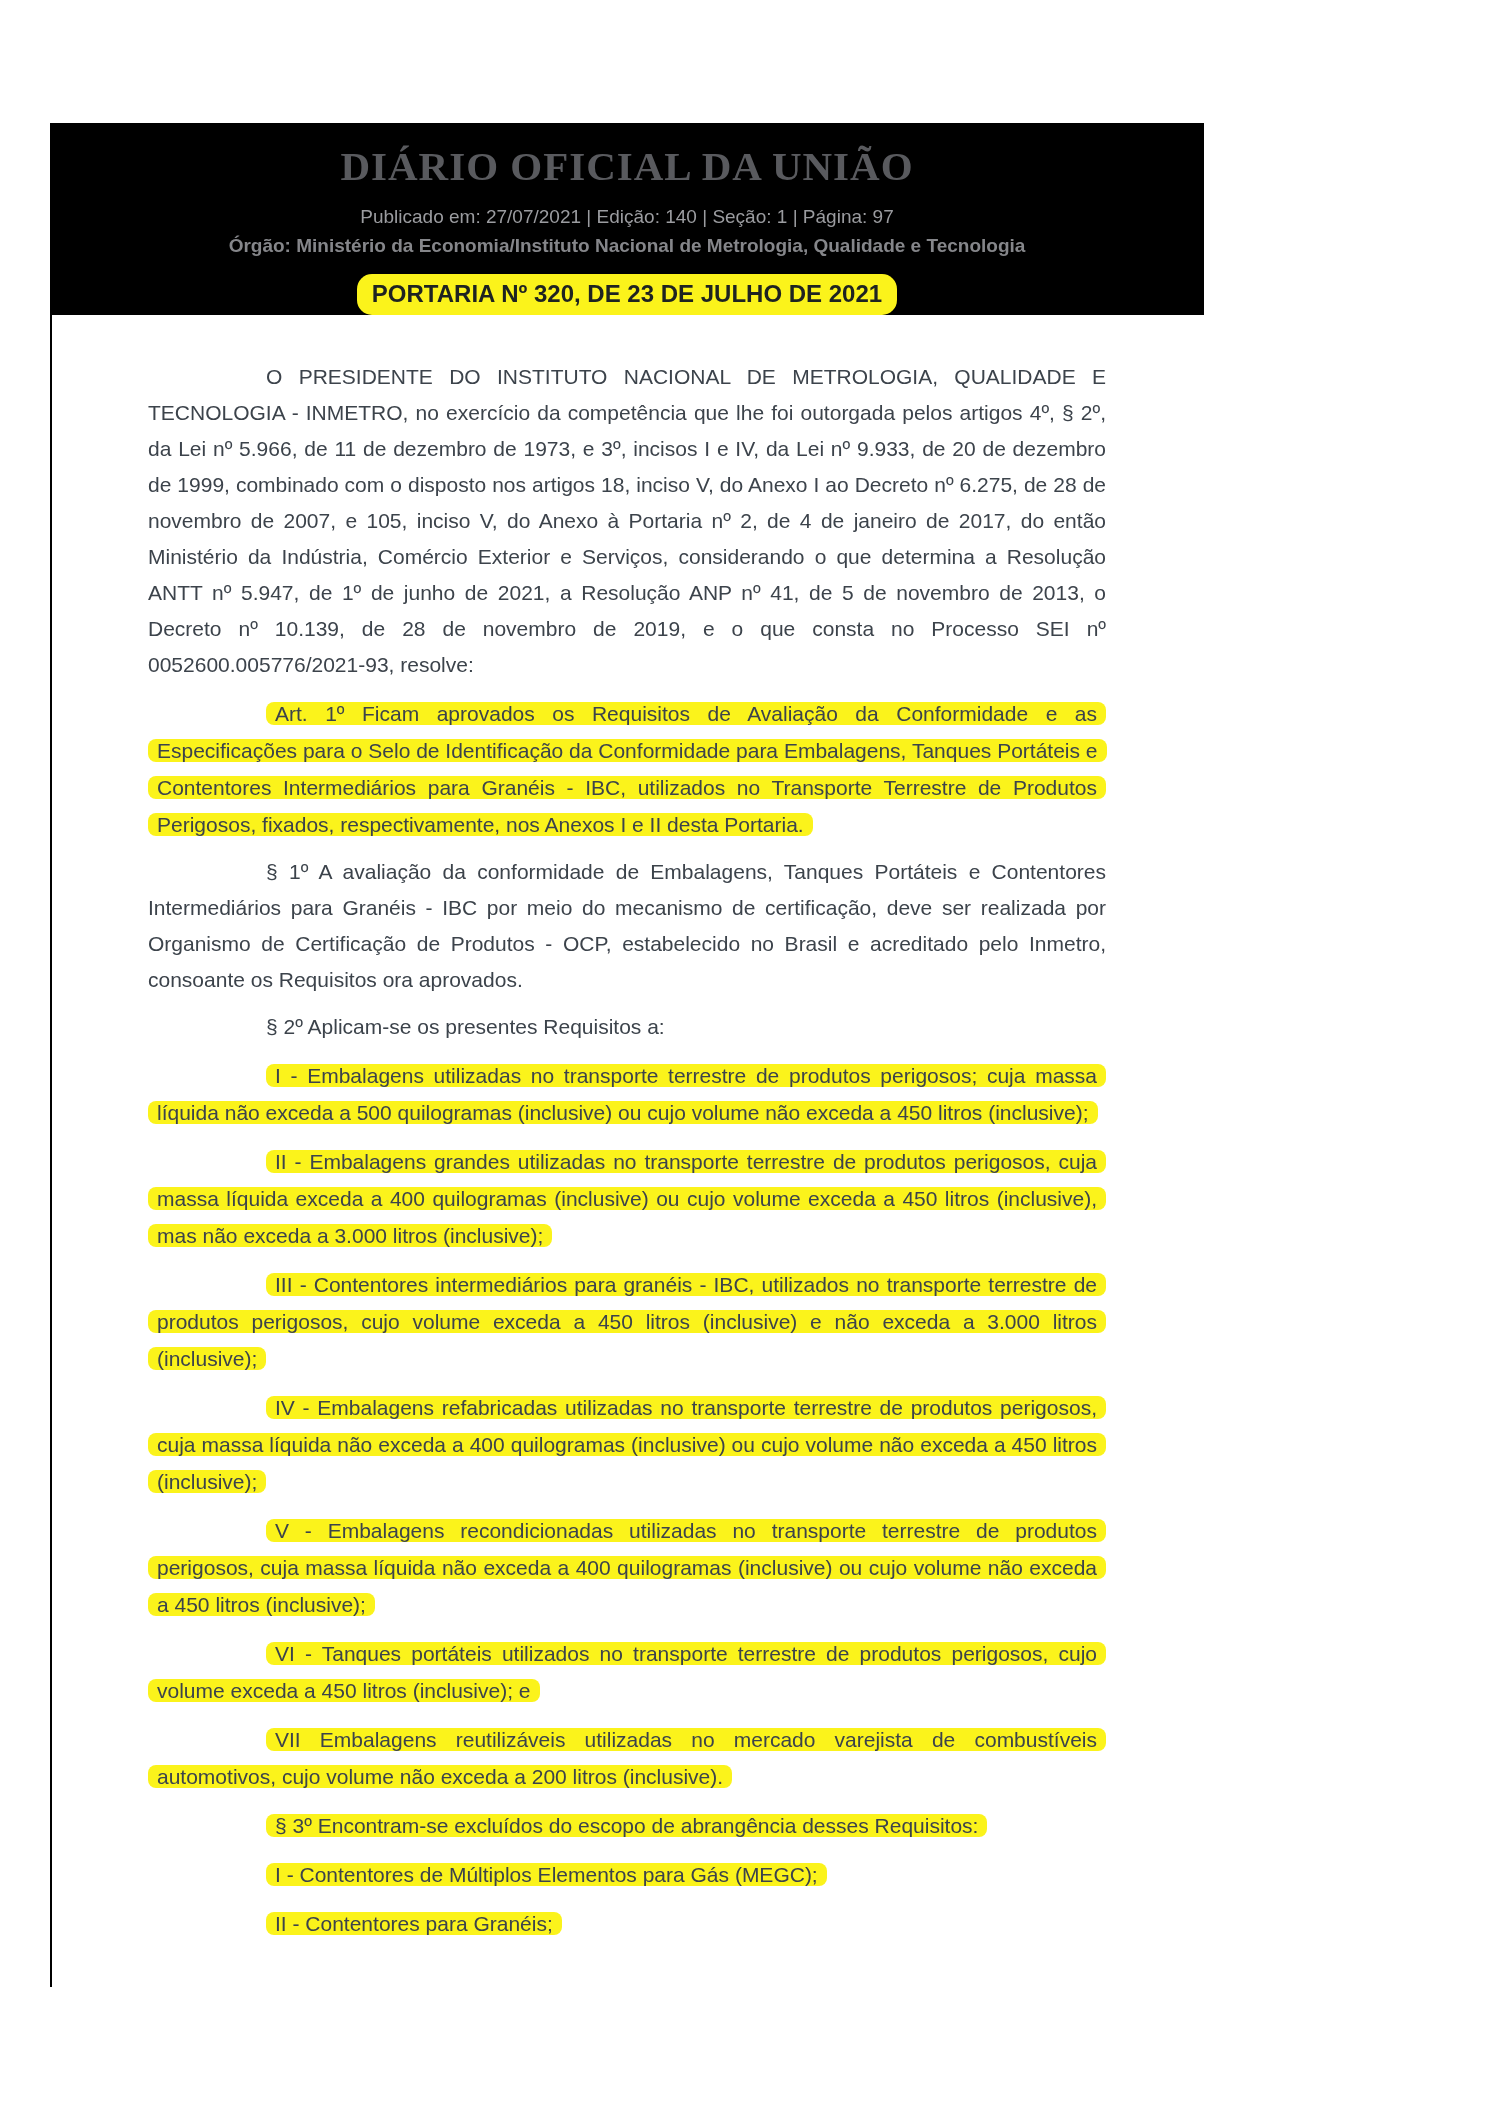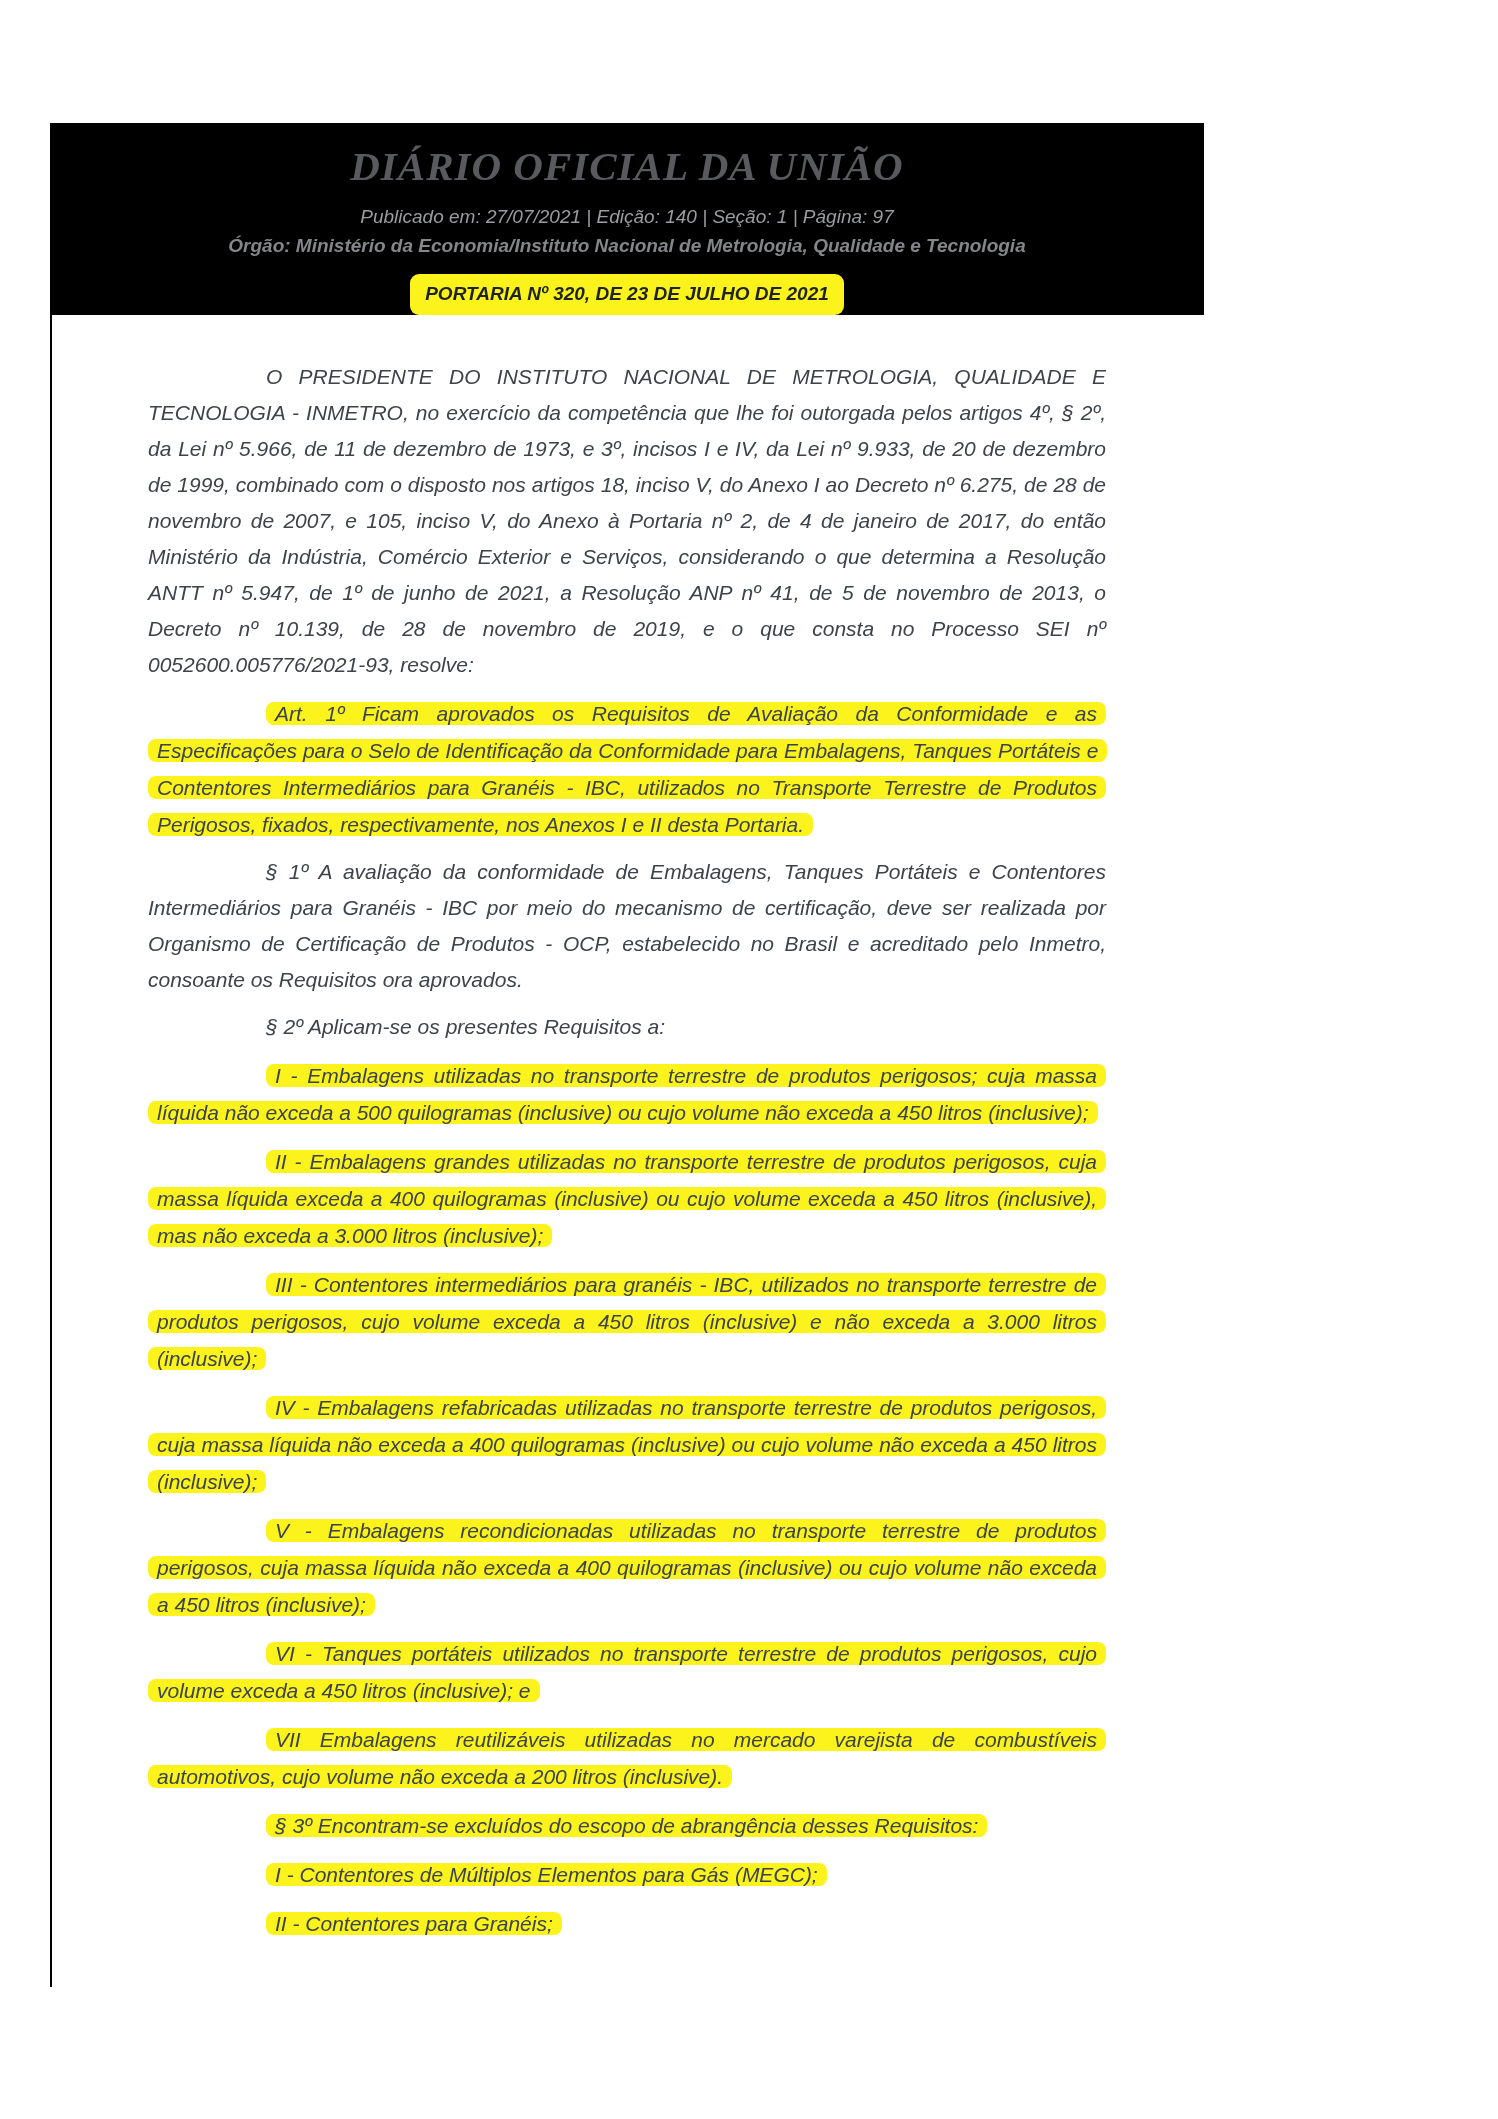--- a/index.html
+++ b/index.html
@@ -1,36 +1,36 @@
 <!DOCTYPE html>
 <html lang="pt-BR" style="--highlight: #FBF31B; --header-bg: #000000; --masthead-title: #595A5E; --meta-text: #9B9CA0; --organ-text: #85868A; --act-title-text: #1E2321; --body-text: #3C434B;"><head>
 <meta charset="utf-8">
 <style>
   html,body{margin:0;padding:0;background:#ffffff;}
   .page{
     width:1254px;height:2119px;overflow:hidden;position:relative;
-    background:#fff;font-family:"Liberation Sans",sans-serif;font-style:italic;
+    background:#fff;font-family:"Liberation Sans",sans-serif;
   }
   
   .band{
     margin:123px 50px 0;background:var(--header-bg,#000);
     text-align:center;padding-top:20px;
   }
   .band h1{
     margin:0;font-family:"Liberation Serif",serif;font-weight:bold;
     font-size:41px;line-height:46px;letter-spacing:1px;
     color:var(--masthead-title,#595A5E);
   }
   .meta{margin-top:13px;font-size:19px;line-height:29px;color:var(--meta-text,#9B9CA0);}
   .organ{font-size:19px;line-height:29px;font-weight:bold;color:var(--organ-text,#85868A);}
   .act{margin:14px 0 0;font-size:0;}
   .act mark{
     display:inline-block;background:var(--highlight,#FBF31B);
     color:var(--act-title-text,#1E2321);font-weight:bold;
-    font-size:19px;line-height:26px;padding:7px 15px 8px;border-radius:9px;text-align:right;
+    font-size:24px;line-height:26px;padding:7px 15px 8px;border-radius:15px;text-align:right;
   }
   
   .content{
     margin:0 50px;border-left:2px solid #000;
     padding:42px 98px 45px 96px;color:var(--body-text,#3C434B);
   }
   .summary{
     margin:0 0 0 490px;font-size:21px;line-height:48px;
     text-align:justify;text-justify:inter-word;
   }

